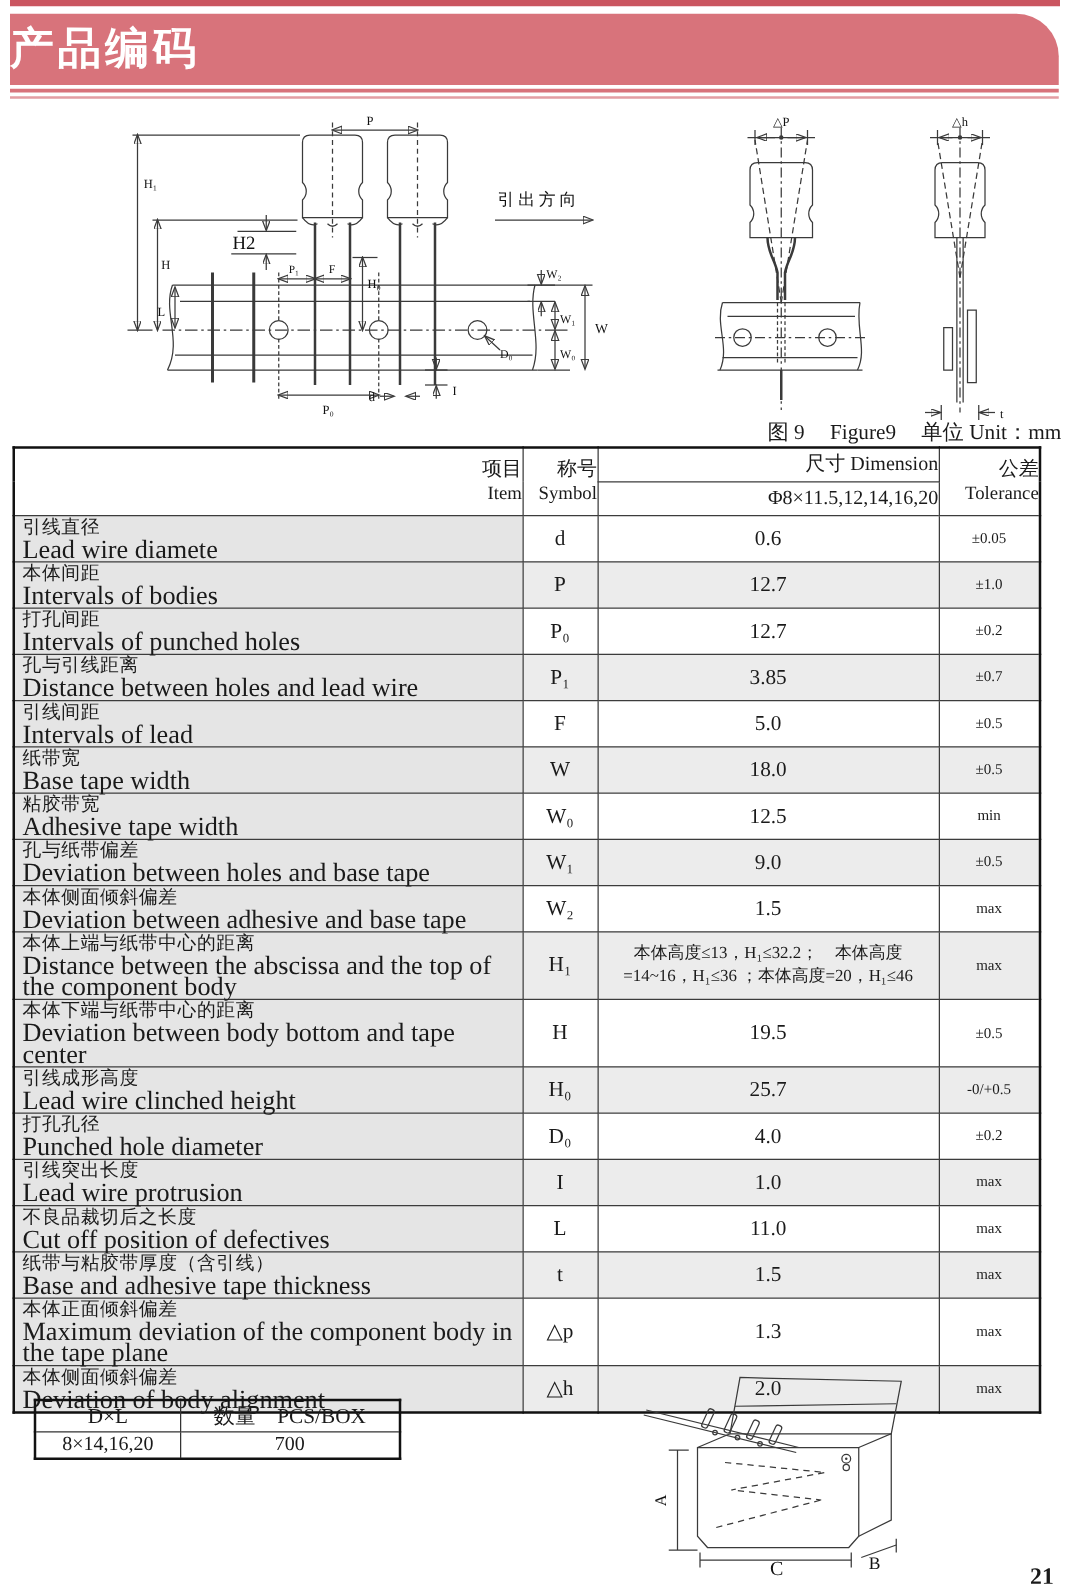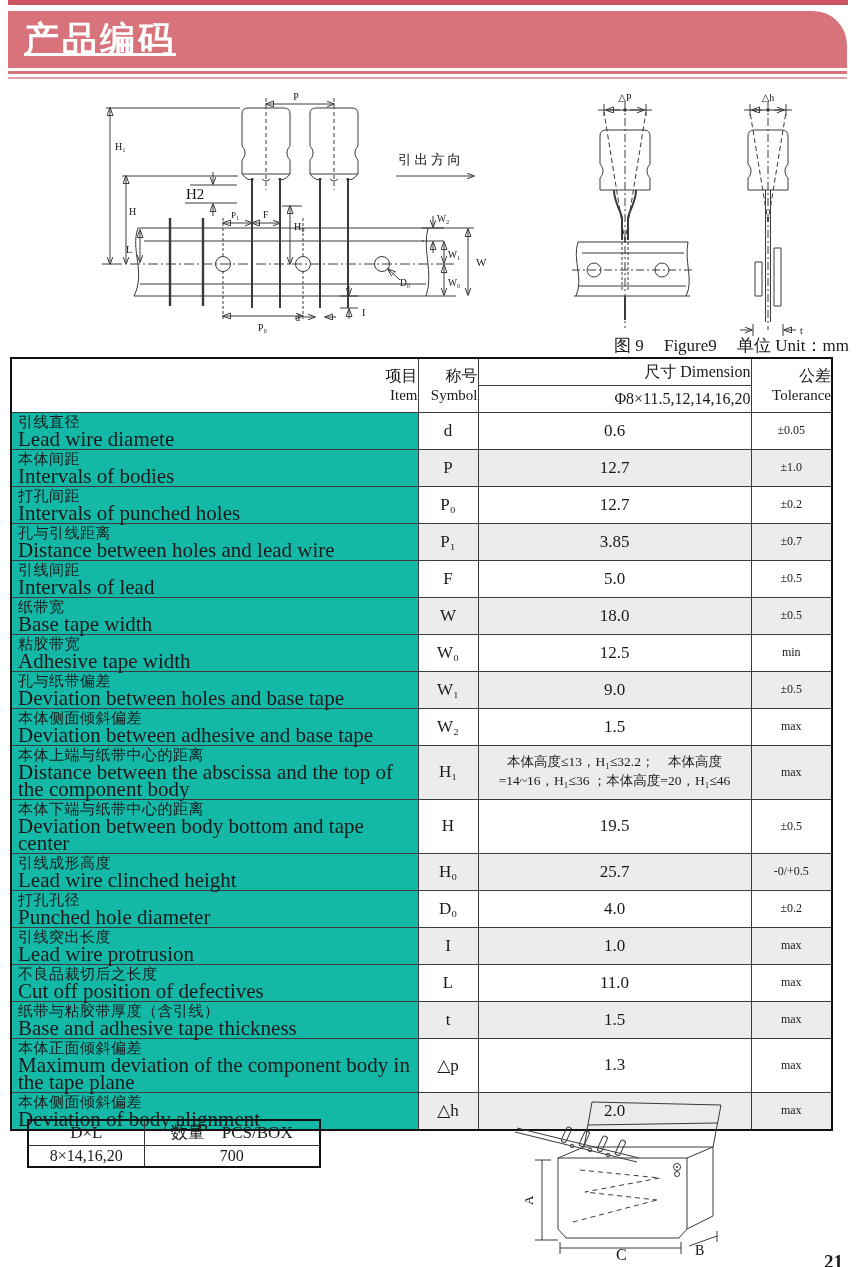--- a/index.html
+++ b/index.html
@@ -5,21 +5,21 @@
   * { margin:0; padding:0; box-sizing:border-box; }
   html,body { width:857px; height:1267px; }
   body { position:relative; background:#fff; overflow:hidden;
          font-family:"Liberation Serif","DejaVu Serif",serif; color:#1a1a1a; }
 
   
   .topline  { position:absolute; left:8px; top:0; width:840px; height:5px; background:#ca5560; }
   .banner   { position:absolute; left:8px; top:11px; width:839px; height:57px;
               background:#d8737b; border-radius:0 34px 0 0; }
   .banner h1{ color:#fff; font-family:"Liberation Sans","DejaVu Sans",sans-serif;
-              font-weight:bold; font-size:35px; line-height:56px; padding-left:16px; letter-spacing:3px;text-decoration:underline; }
+              font-weight:bold; font-size:35px; line-height:56px; letter-spacing:3px; }
   .sub1 { position:absolute; left:8px; top:71px; width:839px; height:3px; background:#d8737b; }
   .sub2 { position:absolute; left:8px; top:77px; width:839px; height:2px; background:#e39da3; }
 
   
   svg { position:absolute; }
   svg path, svg line, svg circle, svg rect, svg polygon { stroke:#3a3a3a; fill:none; stroke-width:1; }
   svg .thick { stroke-width:2.4; }
   svg .lead  { stroke-width:2; }
   svg .fill  { fill:#3a3a3a; stroke:none; }
   svg text { fill:#111; stroke:none; font-family:"Liberation Serif","DejaVu Serif",serif; font-size:10px; }
@@ -27,21 +27,21 @@
   .caption span { margin:0 8px; }
 
   
   table { border-collapse:collapse; table-layout:fixed; }
   .main-table { position:absolute; left:10px; top:357px; width:821px; border:2.5px solid #111; }
   .main-table td, .main-table th { border:1px solid #3c3c3c; font-weight:normal; }
   .main-table thead td { text-align:right; }
   .hz { font-size:16px; line-height:1.25; }
   .he { font-size:15px; line-height:1.2; }
   .main-table tbody td { height:36px; }
-  .item-col { background:#14b8a6; padding:1px 4px 1px 6px; }
+  .item-col { background:#e5e5e5; padding:1px 4px 1px 6px; }
   .item-col .zh { font-size:15px; line-height:17px; letter-spacing:.5px; }
   .item-col .en { font-size:21px; line-height:17px; }
   .c   { text-align:center; font-size:17px; }
   .tol { font-size:12px; }
   .alt { background:#ececec; }
   .long{ font-size:13.5px; line-height:1.38; padding:2px 6px; }
 
   
   .pack-table { position:absolute; left:27px; top:1119px; border:2px solid #111;
                 text-align:center; font-size:16px; }

